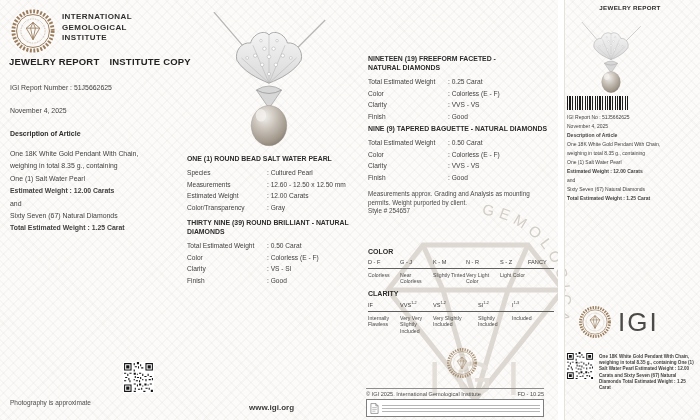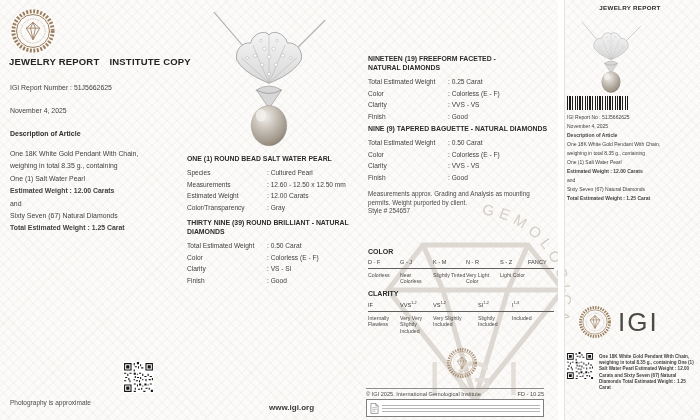--- a/index.html
+++ b/index.html
@@ -43,21 +43,21 @@
   .scale-cell .lbl{font-size:5.2px;line-height:6.4px;color:#4a4a4a;display:block;}
   .scale-cell sup{font-size:3.8px;}
   .c0{width:32px}.c1{width:33px}.c2{width:33px}.c3{width:34px}.c4{width:28px}.c5{width:25px}
   .d0{width:32px}.d1{width:33px}.d2{width:45px}.d3{width:34px}.d4{width:41px}
 
   
   .foot-row{display:flex;justify-content:space-between;border-top:1px solid #8d8d8d;padding-top:2px;font-size:5.6px;color:#4a4a4a;}
   .disclaimer-box{margin-top:2px;border:1px solid #7e7e7e;background:#fff;height:14px;display:flex;align-items:center;padding:1px 3px;gap:3px;}
   .fineprint{flex:1;height:8px;background:repeating-linear-gradient(0deg,#9d9d9d 0 1px,transparent 1px 3.2px);opacity:.75;}
 
-  .website{font-size:8px;font-weight:600;color:#3a3a3a;margin-left:20px;}
+  .website{font-size:8px;font-weight:600;color:#3a3a3a;}
   .photo-note{font-size:6.5px;color:#4c4c4c;}
 
   .barcode{background:repeating-linear-gradient(90deg,#1b1b1b 0 1px,transparent 1px 2px,#1b1b1b 2px 4px,transparent 4px 5px,#1b1b1b 5px 6px,transparent 6px 8px,#1b1b1b 8px 8.6px,transparent 8.6px 10px);}
 
   
   .stub-divider{position:absolute;left:558px;top:0;width:6px;height:420px;background:#ffffff;border-right:1px solid #e6e2dc;}
   .stub-title{font-size:6.2px;font-weight:700;letter-spacing:.3px;color:#2b2b2b;text-align:center;}
   .stub-line{font-size:5px;line-height:9px;white-space:nowrap;color:#3f3f3f;}
   .stub-bold{font-weight:700;}
   .stub-logo-text{font-size:26px;letter-spacing:2px;color:#4b4a47;font-weight:400;}
@@ -150,20 +150,25 @@
     </text>
     <text x="60" y="190" font-size="48" letter-spacing="14" fill="#e3dfd8" font-family="Liberation Sans,sans-serif">IGI</text>
   </svg>
   <svg class="abs wm gold" style="left:446px;top:347px;opacity:.8" width="32" height="32">
     <use href="#seal" width="32" height="32"></use>
   </svg>
 
   <svg class="abs gold" style="left:10px;top:8px" width="46" height="46">
     <use href="#seal" width="46" height="46"></use>
   </svg>
+  <div class="abs org-name" style="left:62px;top:12px">
+    <div>INTERNATIONAL</div>
+    <div>GEMOLOGICAL</div>
+    <div>INSTITUTE</div>
+  </div>
 
   <div class="abs" style="left:9px;top:56px;display:flex;gap:10px;white-space:nowrap">
     <span class="report-title">JEWELRY REPORT</span>
     <span class="report-title red">INSTITUTE COPY</span>
   </div>
 
   <div class="abs meta-line" style="left:10px;top:84px">IGI Report Number : 51J5662625</div>
   <div class="abs meta-line" style="left:10px;top:107px">November 4, 2025</div>
   <div class="abs desc-heading" style="left:10px;top:130px">Description of Article</div>
 

